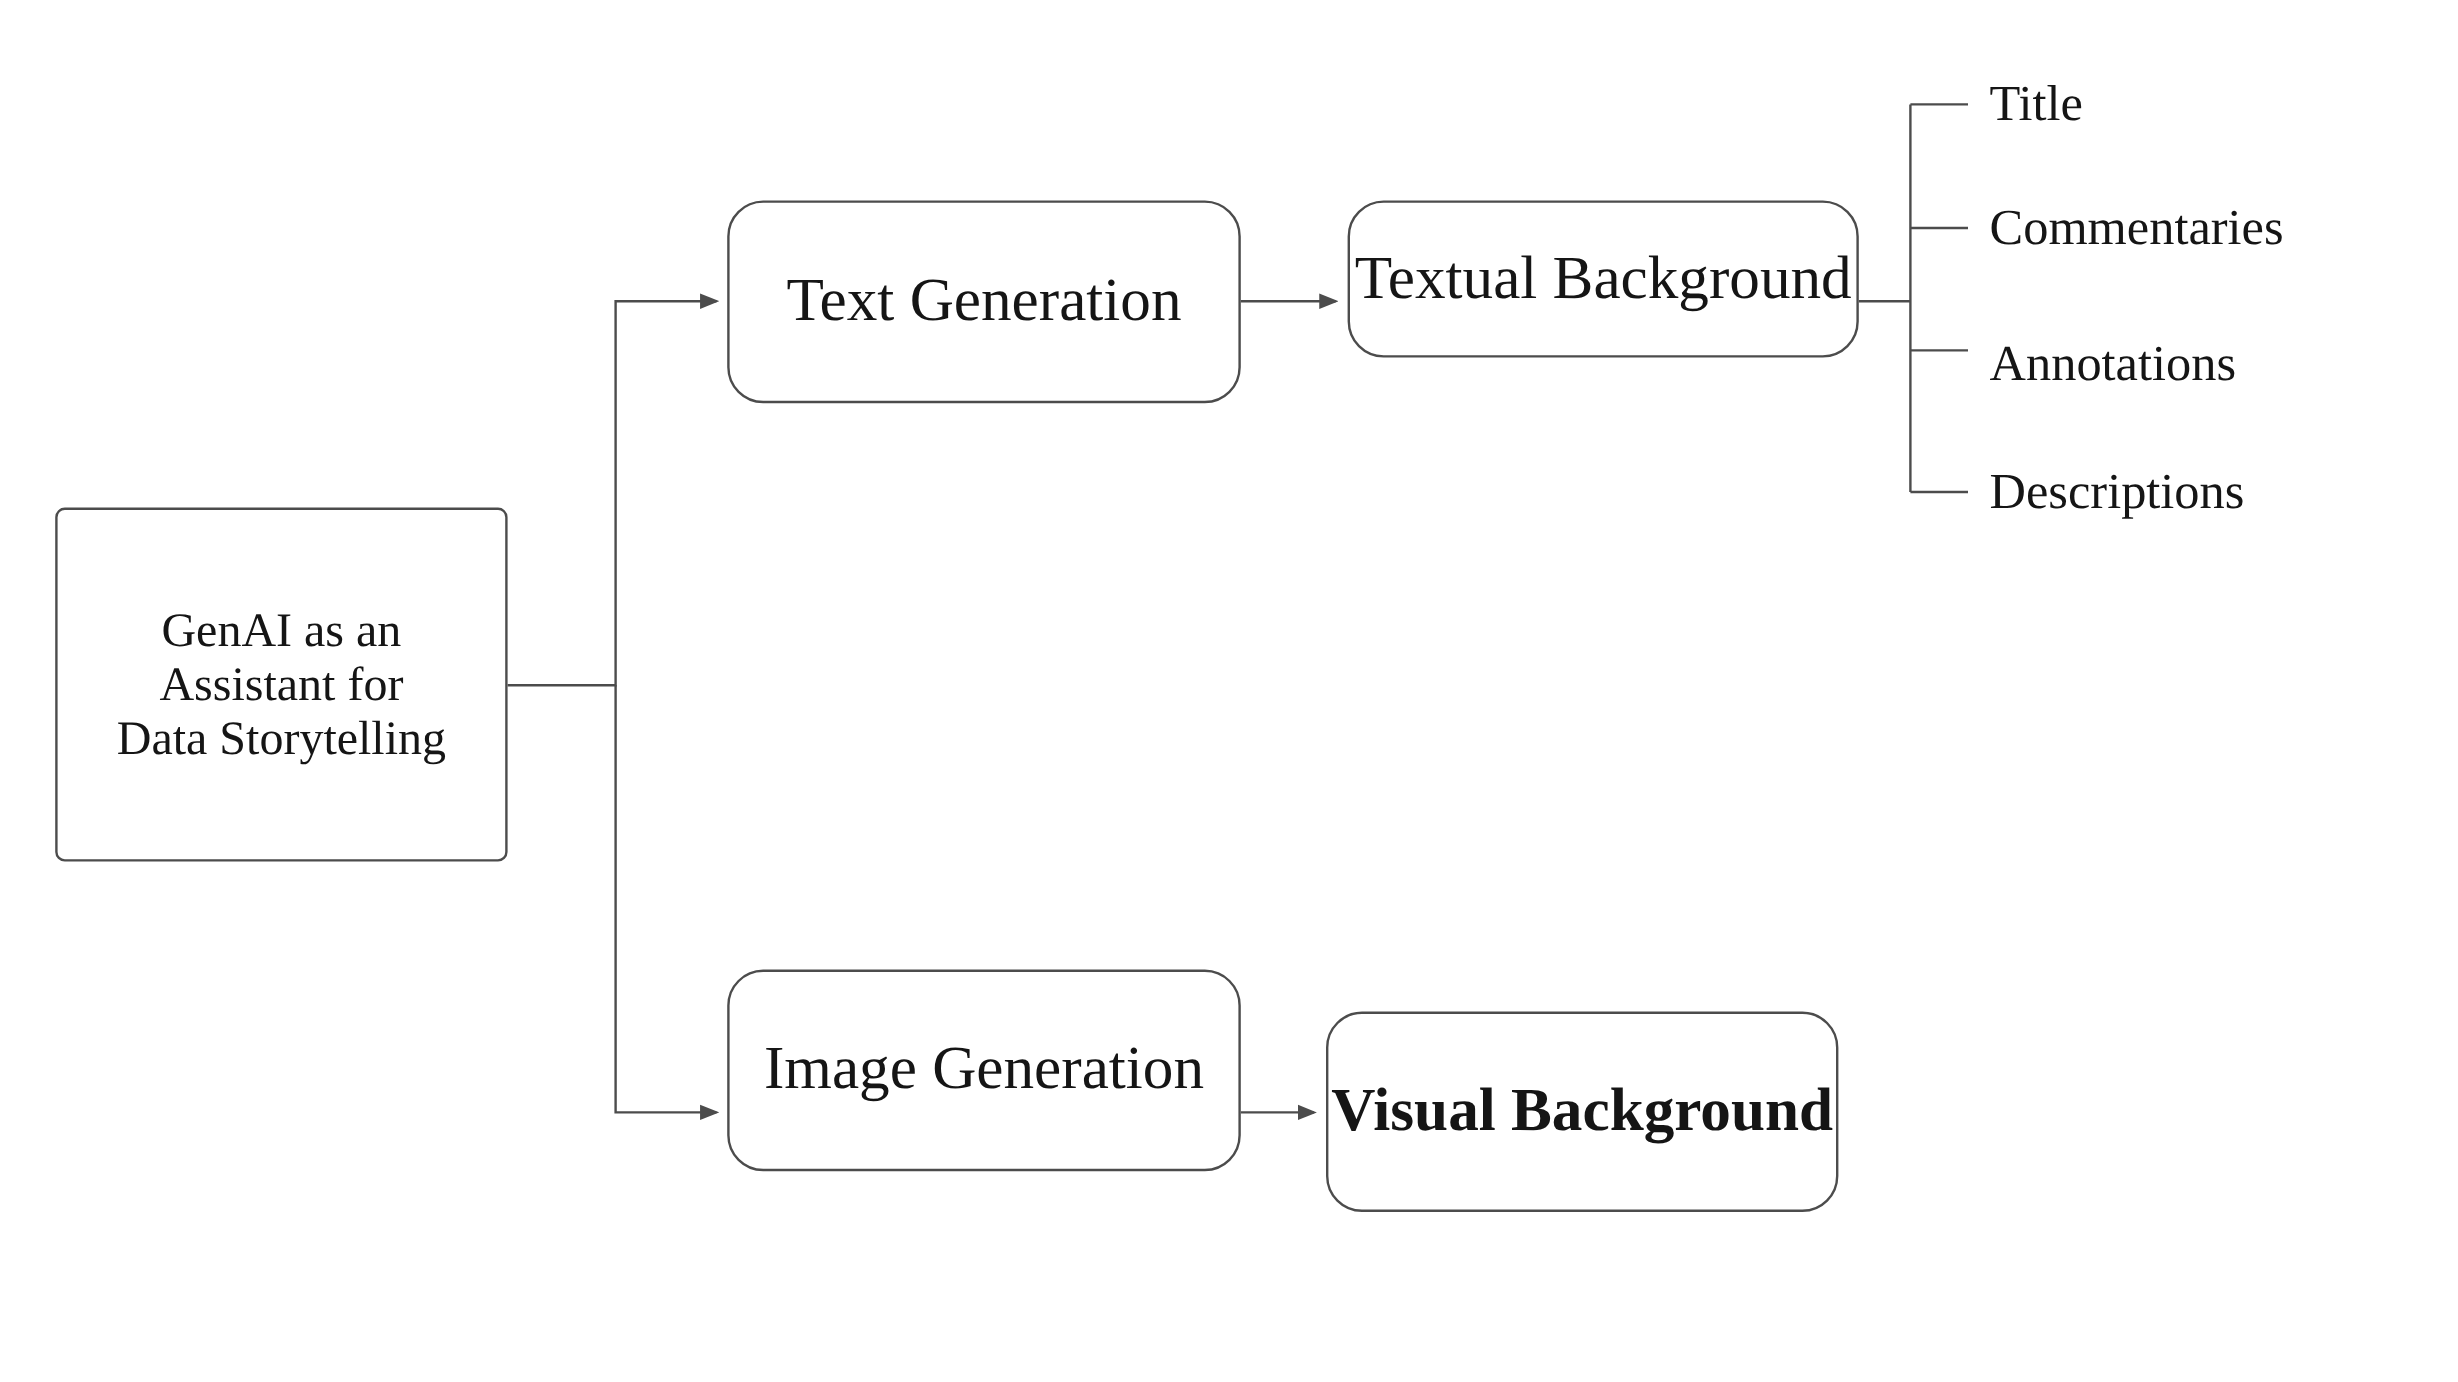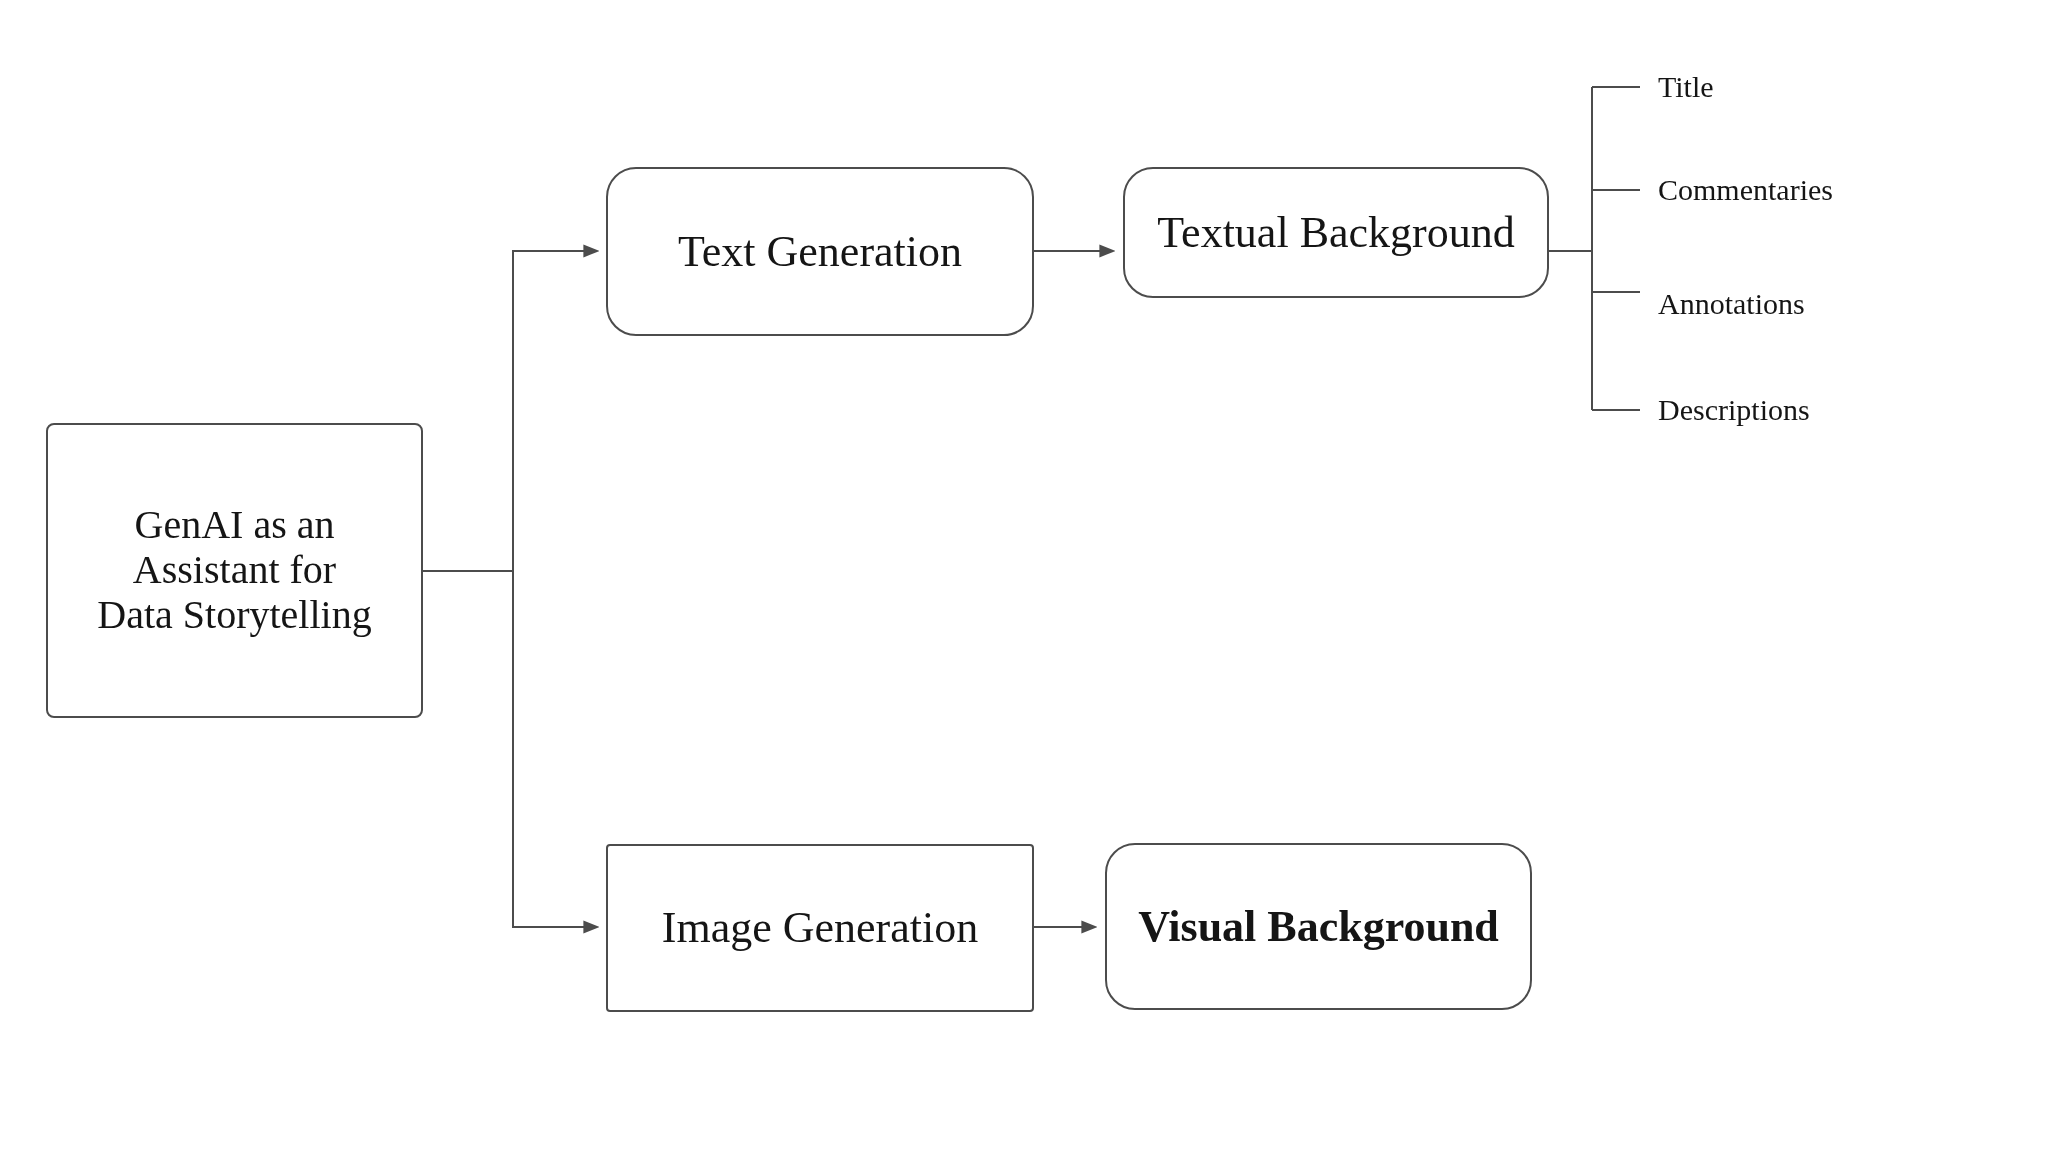--- a/index.html
+++ b/index.html
@@ -26,38 +26,38 @@
     position:absolute;
     box-sizing:border-box;
     border:2px solid var(--line);
     background:var(--bg);
     display:flex;
     align-items:center;
     justify-content:center;
     text-align:center;
   }
   .box .lbl{
-    font-size:44px;
+    font-size:51px;
     line-height:1.12;
     white-space:pre-line;
     color:var(--text);
   }
   .root-box{
     left:46px;top:423px;width:377px;height:295px;border-radius:8px;
   }
   .root-box .lbl{font-size:40px;}
   .tg-box{left:606px;top:167px;width:428px;height:169px;border-radius:30px;}
   .tb-box{left:1123px;top:167px;width:426px;height:131px;border-radius:30px;}
-  .ig-box{left:606px;top:844px;width:428px;height:168px;border-radius:4px;}
+  .ig-box{left:606px;top:808px;width:428px;height:168px;border-radius:30px;}
   .vb-box{left:1105px;top:843px;width:427px;height:167px;border-radius:30px;font-weight:bold;}
   .leaf{
     position:absolute;
     left:1658px;
     transform:translateY(-50%);
-    font-size:30px;
+    font-size:42px;
     white-space:nowrap;
     color:var(--text);
   }
   .leaf-1{top:87px;}
   .leaf-2{top:190px;}
   .leaf-3{top:304px;}
   .leaf-4{top:410px;}
 </style>
 </head>
 <body>

